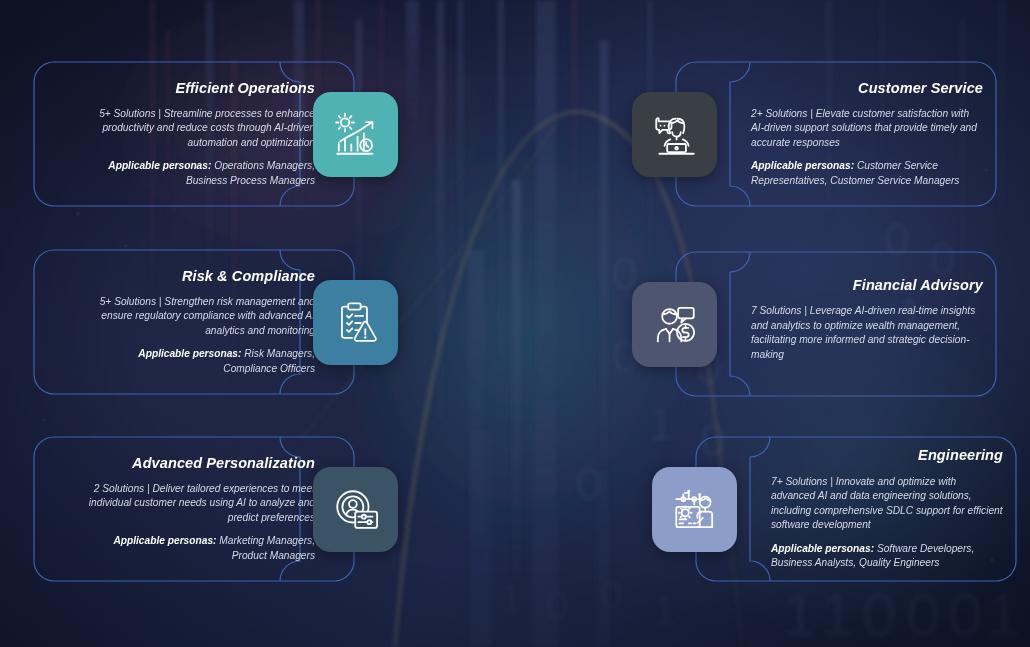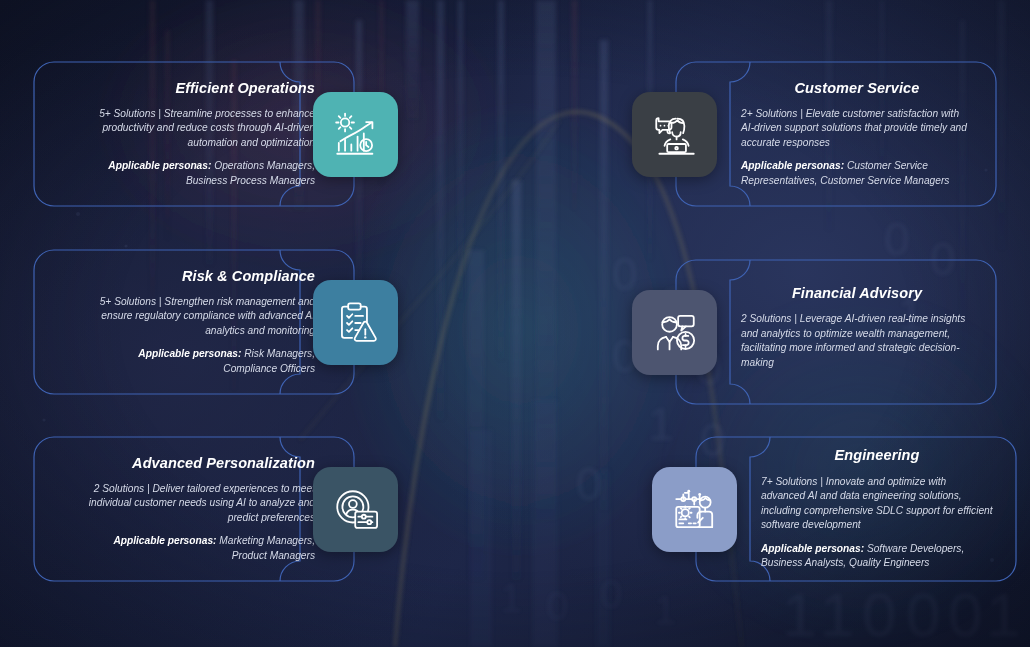--- a/index.html
+++ b/index.html
@@ -55,21 +55,21 @@
     position: absolute;
     inset: 0;
     display: flex;
     flex-direction: column;
     justify-content: center;
     padding: 10px 22px 10px 18px;
     font-style: italic;
   }
 
   .card.left .card-inner  { padding-right: 40px; text-align: right;  align-items: flex-end; }
-  .card.right .card-inner { padding-left: 56px; padding-right: 14px; text-align: left; align-items: center; }
+  .card.right .card-inner { padding-left: 56px; padding-right: 14px; text-align: left; align-items: flex-end; }
 
   .card-title {
     font-size: 14.5px;
     font-weight: bold;
     color: #ffffff;
     letter-spacing: 0.1px;
     margin-bottom: 10px;
     line-height: 1.2;
   }
 
@@ -108,21 +108,21 @@
 
   .card.left  .tile { left: 280px; }
   .card.right .tile { left: -43px; }
 
   .tile svg { width: 50px; height: 50px; display: block; }
 
   
   #card-0 { left: 33px;  top: 61px;  }
   #card-1 { left: 675px; top: 61px;  }
   #card-2 { left: 33px;  top: 249px; }
-  #card-3 { left: 675px; top: 259px; }
+  #card-3 { left: 675px; top: 251px; }
   #card-4 { left: 33px;  top: 436px; }
   #card-5 { left: 695px; top: 436px; }
 </style>
 </head>
 <body>
 
 <div class="bg-root">
   <svg class="bg-svg" viewBox="0 0 1030 647" preserveAspectRatio="none">
     <defs>
       <linearGradient id="barFade" x1="0" y1="0" x2="0" y2="1">
@@ -318,21 +318,21 @@
     </div>
   </div>
 
   <div class="card right" id="card-3">
     <svg class="card-border" viewBox="0 0 322 146" fill="none">
       <path d="M 21,1 L 301,1 A 20,20 0 0 1 321,21 L 321,125 A 20,20 0 0 1 301,145 L 21,145 A 20,20 0 0 1 1,125 L 1,21 A 20,20 0 0 1 21,1 Z" stroke="#3f63b4" stroke-width="1.2"></path>
       <path d="M 75,1 A 20,20 0 0 1 55,21 L 55,125 A 20,20 0 0 1 75,145" stroke="#3f63b4" stroke-width="1.2"></path>
     </svg>
     <div class="card-inner">
       <div class="card-title">Financial Advisory</div>
-      <div class="card-desc">2 Solutions | Leverage AI-driven real-time insights and analytics to optimize wealth management, facilitating more informed and strategic decision-making</div>
+      <div class="card-desc">7 Solutions | Leverage AI-driven real-time insights and analytics to optimize wealth management, facilitating more informed and strategic decision-making</div>
     </div>
     <div class="tile" style="background:#4d5570">
       <svg viewBox="0 0 64 64" fill="none" stroke="#ffffff" stroke-width="2.3" stroke-linecap="round" stroke-linejoin="round">
         <circle cx="25" cy="21" r="9.4"></circle>
         <path d="M15.9 18.2c3.6.2 7-1.2 9.1-3.8 1.9 2.6 5.3 4 8.9 3.8"></path>
         <path d="M10 53v-4.4c0-6.2 4.6-10.3 10.6-11.6"></path>
         <path d="M29.4 37c6 1.3 10.6 5.4 10.6 11.6V53"></path>
         <path d="M20.6 37L25 43.4 29.4 37"></path>
         <path d="M25 43.4V53"></path>
         <rect x="36" y="10" width="20" height="13.5" rx="2.6"></rect>

